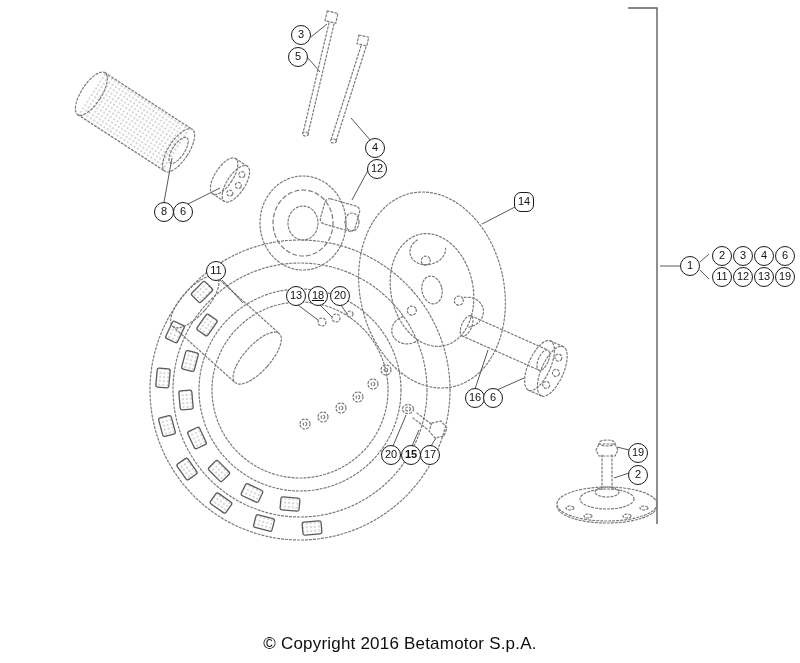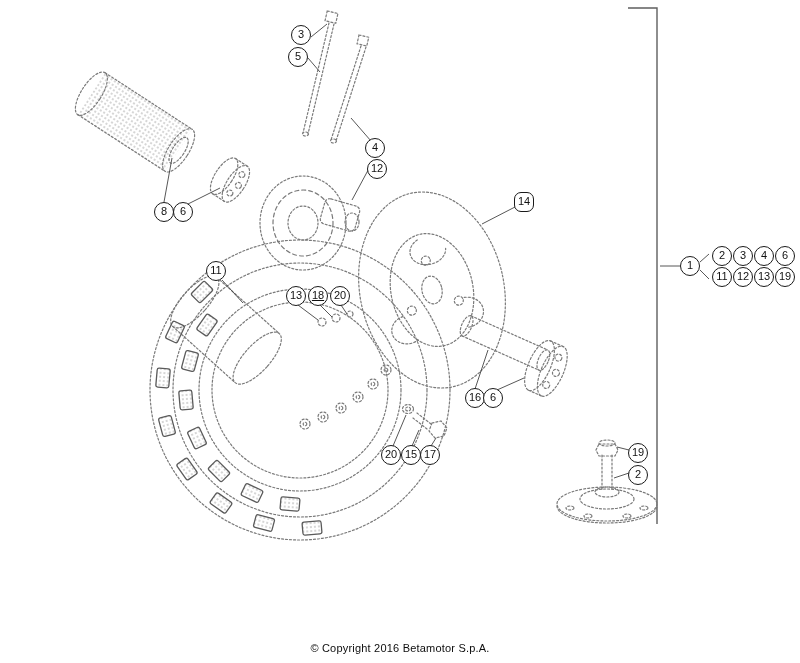--- a/index.html
+++ b/index.html
@@ -25,21 +25,21 @@
     }
   }
   .callout-layer { position:absolute; inset:0; }
   .callout {
     position:absolute; width:20px; height:20px;
     border:1.3px solid #1a1a1a; border-radius:50%; background:#fff;
     font-size:11px; line-height:17.5px; text-align:center; color:#111;
   }
   .copyright {
     position:absolute; left:0; right:0; bottom:9px; text-align:center;
-    font-size:11px; color:#0d0d0d; letter-spacing:.2px;
+    font-size:17px; color:#0d0d0d; letter-spacing:.2px;
   }
 </style>
 </head>
 <body>
 
 <div class="page">
 
   <svg class="drawing" width="800" height="663" viewBox="0 0 800 663" xmlns="http://www.w3.org/2000/svg">
     <defs>
       <pattern id="stip" width="4" height="4" patternUnits="userSpaceOnUse">
@@ -262,21 +262,21 @@
       <div class="callout" style="left: 154px; top: 202px;">8</div>
       <div class="callout" style="left: 173px; top: 202px;">6</div>
       <div class="callout" style="left: 514px; top: 192px; border-radius: 7px;">14</div>
       <div class="callout" style="left: 206px; top: 261px;">11</div>
       <div class="callout" style="left: 286px; top: 286px;">13</div>
       <div class="callout" style="left: 308px; top: 286px; text-decoration: underline;">18</div>
       <div class="callout" style="left: 330px; top: 286px;">20</div>
       <div class="callout" style="left: 465px; top: 388px;">16</div>
       <div class="callout" style="left: 483px; top: 388px;">6</div>
       <div class="callout" style="left: 381px; top: 445px;">20</div>
-      <div class="callout" style="left: 401px; top: 445px;">15</div>
+      <div class="callout" style="left: 401px; top: 445px; font-weight: bold;">15</div>
       <div class="callout" style="left: 420px; top: 445px;">17</div>
       <div class="callout" style="left: 628px; top: 443px;">19</div>
       <div class="callout" style="left: 628px; top: 465px;">2</div>
       <div class="callout" style="left: 680px; top: 256px;">1</div>
       <div class="callout" style="left: 712px; top: 246px;">2</div>
       <div class="callout" style="left: 733px; top: 246px;">3</div>
       <div class="callout" style="left: 754px; top: 246px;">4</div>
       <div class="callout" style="left: 775px; top: 246px;">6</div>
       <div class="callout" style="left: 712px; top: 267px;">11</div>
       <div class="callout" style="left: 733px; top: 267px;">12</div>

